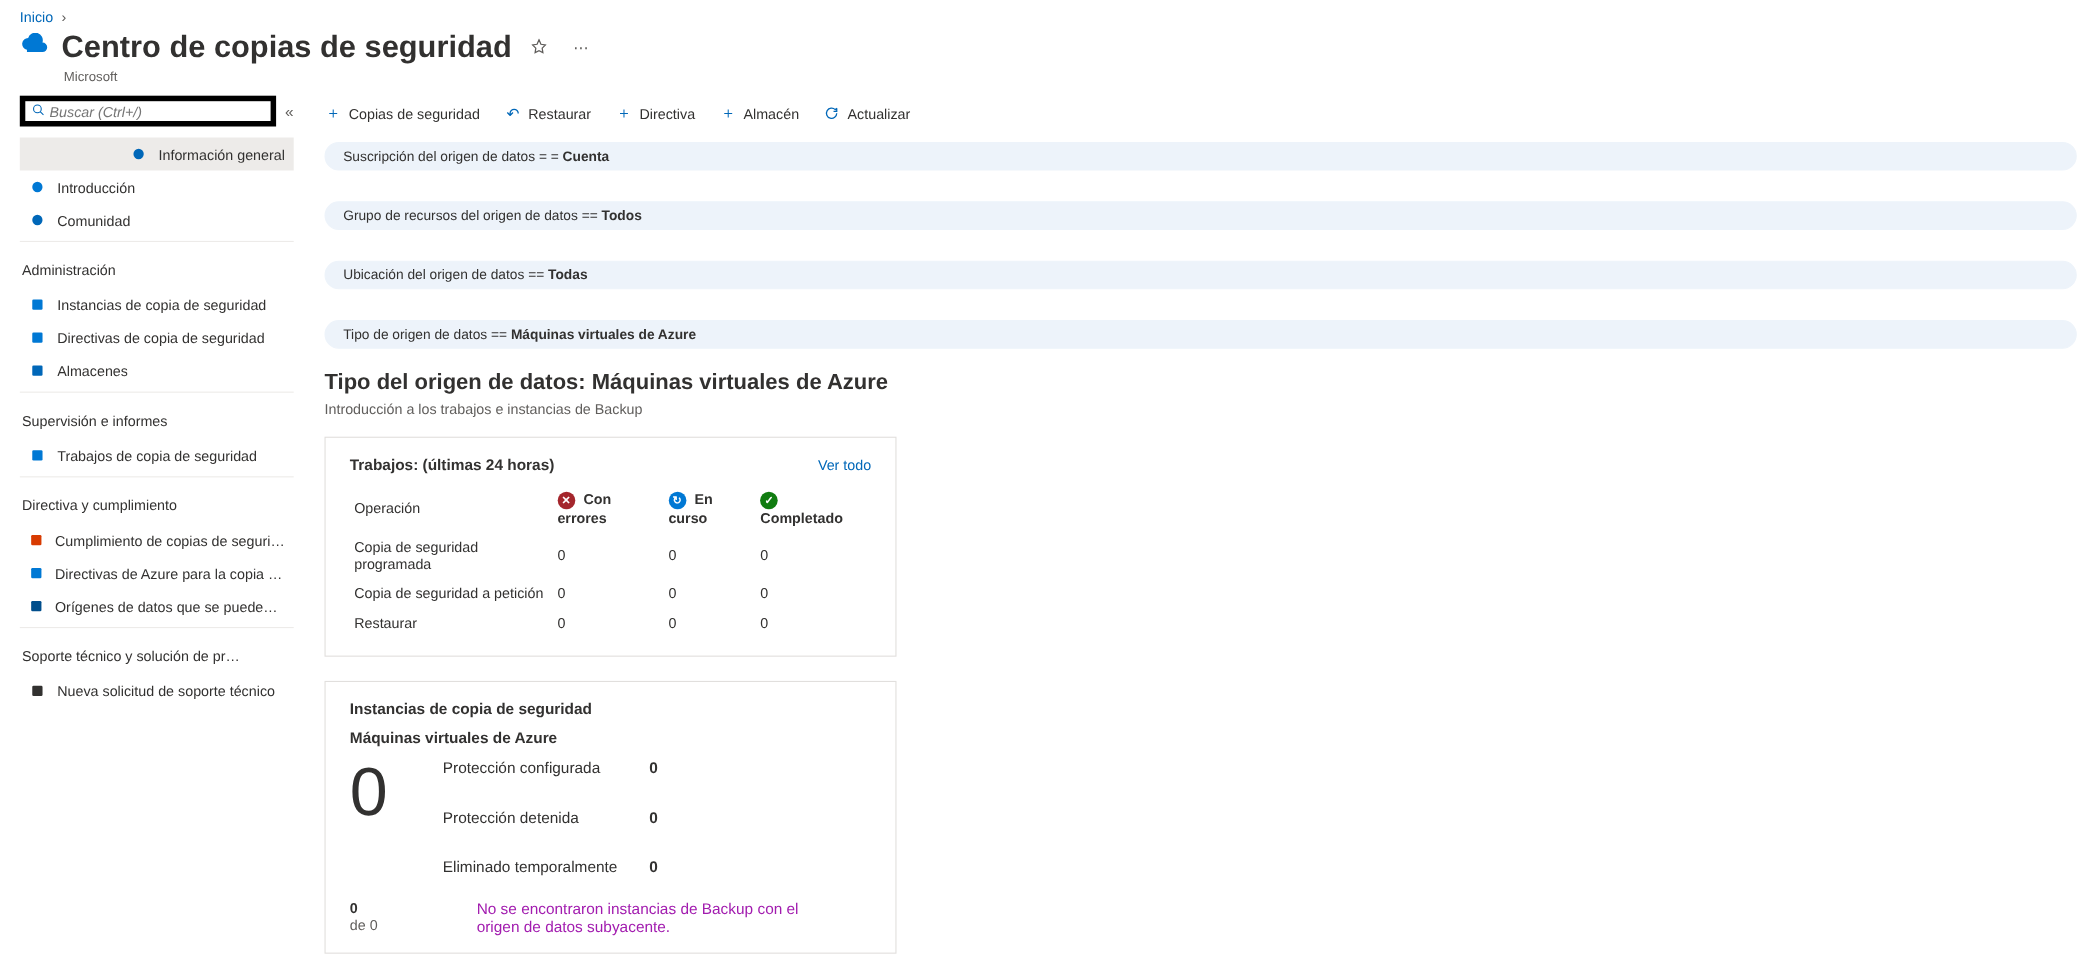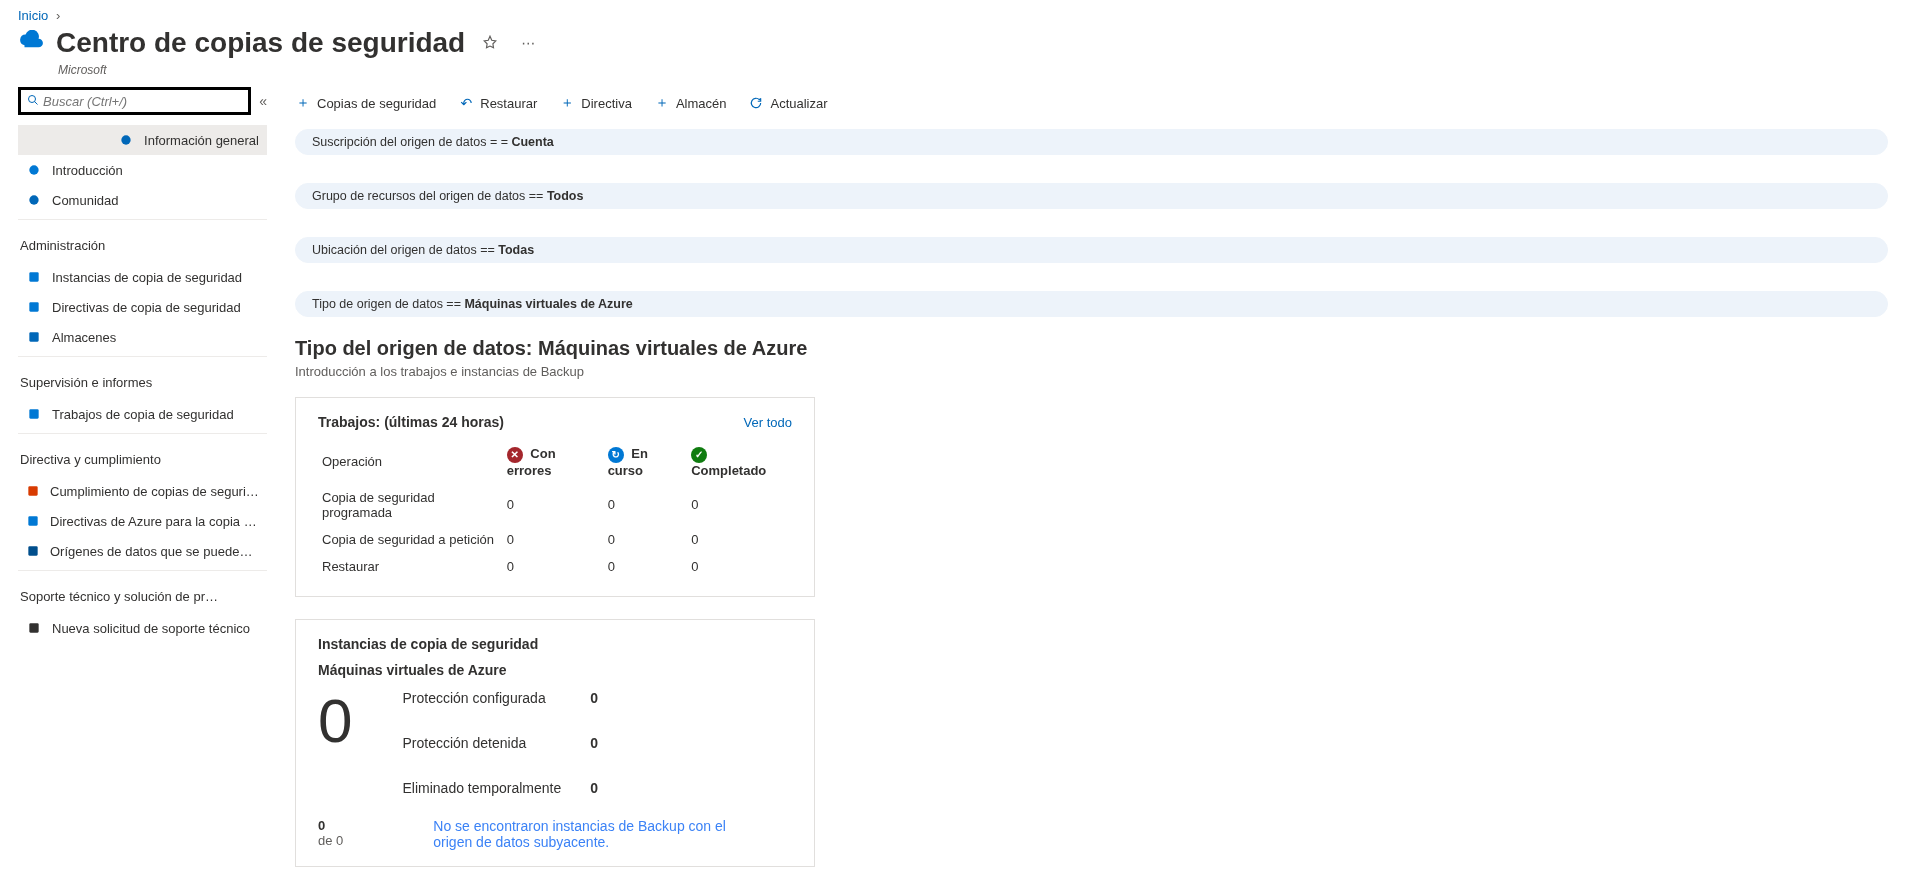--- a/index.html
+++ b/index.html
@@ -5,28 +5,28 @@
 * { margin: 0; padding: 0; box-sizing: border-box; }
 body { font-family: "Segoe UI", sans-serif; font-size: 13px; color: #323130; background: #fff; }
 
 .breadcrumb { padding: 8px 18px 0 18px; font-size: 13px; }
 .breadcrumb a { color: #0067b8; text-decoration: none; }
 .breadcrumb .chev { color: #605e5c; margin: 0 4px; }
 
 .page-header { display: flex; align-items: center; gap: 12px; padding: 4px 18px 2px 18px; }
 .page-icon { width: 26px; height: 26px; display:flex; align-items:center; justify-content:center;}
 .page-title { font-size: 28px; font-weight: 600; }
-.page-sub { padding-left: 58px; font-size: 12px; color: #605e5c; margin-bottom: 10px; padding-top:2px;font-style:italic;}
+.page-sub { padding-left: 58px; font-size: 12px; color: #605e5c; margin-bottom: 10px; padding-top:2px;}
 .pin-btn, .more-btn { background: none; border: none; cursor: pointer; color: #605e5c; font-size: 14px; padding: 4px 6px; }
 
 .layout { display: flex; }
 
 .sidebar { width: 275px; flex-shrink: 0; padding: 0 8px 0 18px; }
 .search-row { display: flex; align-items: center; gap: 8px; margin-bottom: 10px; }
-.search-box { flex: 1; border: 3px solid #000000; height: 28px; display: flex; align-items: center; padding: 0 6px; }
+.search-box { flex: 1; border: 5px solid #000000; height: 28px; display: flex; align-items: center; padding: 0 6px; }
 .search-box input { border: none; outline: none; width: 100%; font-size: 13px; font-style: italic; color: #605e5c; }
 .collapse-btn { background: none; border: none; cursor: pointer; color: #605e5c; font-size: 14px; }
 
 .nav-item { display: flex; align-items: center; gap: 10px; padding: 7px 8px; cursor: pointer; font-size: 13px; }
 .nav-item.active { background: #edebe9; font-weight: 400; justify-content: flex-end; }
 .nav-item .icon { width: 16px; height: 16px; display: inline-flex; align-items: center; justify-content: center; }
 .nav-section { font-size: 13px; font-weight: 400; color: #323130; padding: 14px 8px 6px 2px; }
 .sidebar hr { border: none; border-top: 1px solid #edebe9; margin: 4px 0; }
 
 .main { flex: 1; padding: 0 20px; }
@@ -53,21 +53,21 @@
 .status-icon { width: 16px; height: 16px; border-radius: 50%; display: inline-flex; align-items: center; justify-content: center; color: #fff; font-size: 10px; margin-right: 4px; vertical-align: middle; }
 .err-icon { background: #a4262c; }
 .prog-icon { background: #0078d4; }
 .ok-icon { background: #107c10; }
 
 .instances-body { display: flex; gap: 50px; align-items: flex-start; margin-top: 12px; }
 .big-num { font-size: 62px; font-weight: 300; line-height: 1; }
 .small-of { font-size: 13px; color: #605e5c; }
 .stat-rows { display: grid; grid-template-columns: auto auto; column-gap: 60px; row-gap: 6px; font-size: 14px; gap: 29px; }
 .stat-rows .val { font-weight: 600; }
-.footnote { font-size: 14px; color: #3b82f6; max-width: 320px; }
+.footnote { font-size: 14px; color: #a21caf; max-width: 320px; }
 .ellipsis { white-space: nowrap; overflow: hidden; text-overflow: ellipsis; max-width: 210px; display:inline-block; }
 </style>
 </head>
 <body>
 
 <div class="breadcrumb">
   <a href="#">Inicio</a>
   <span class="chev">›</span>
 </div>
 

